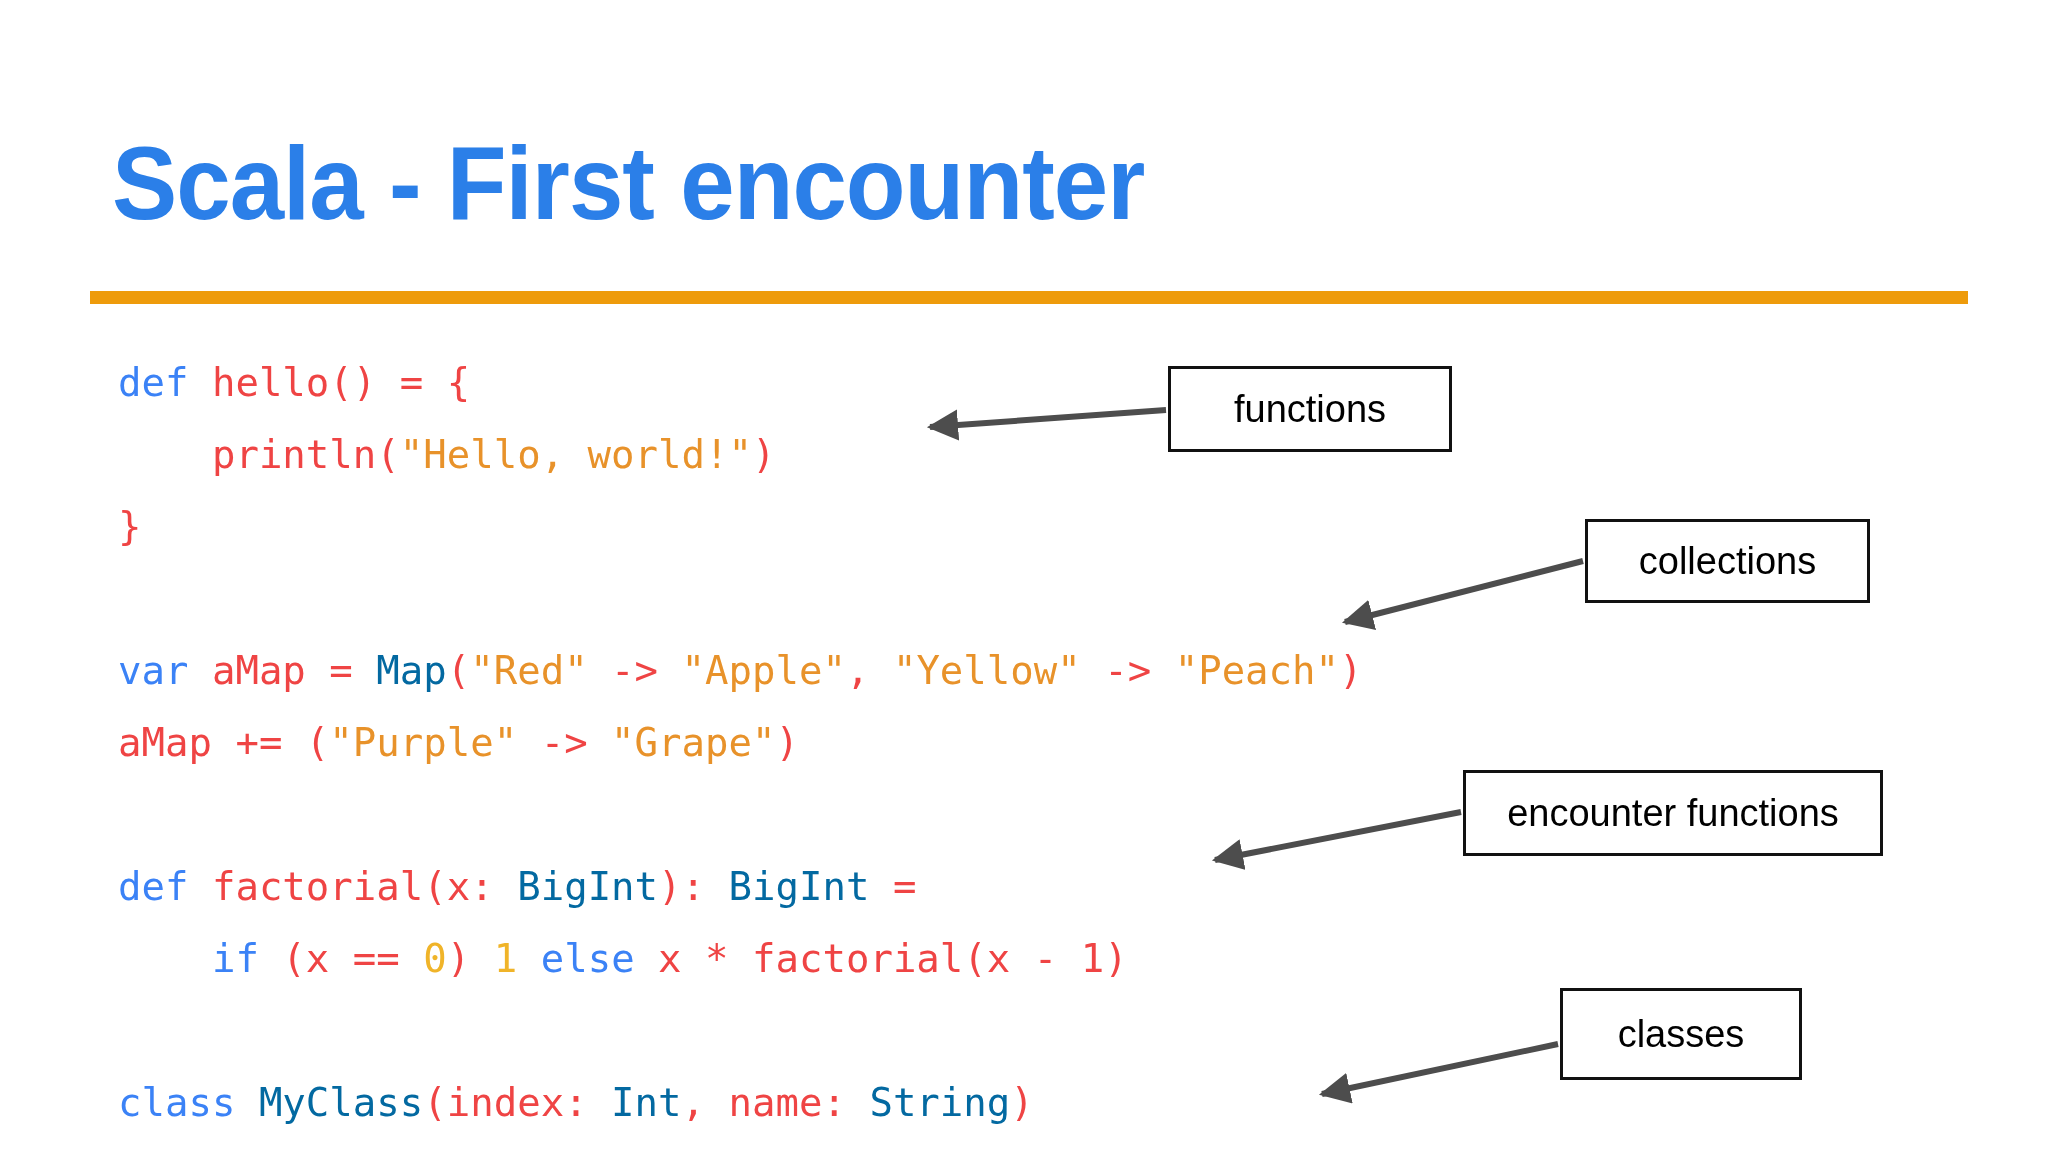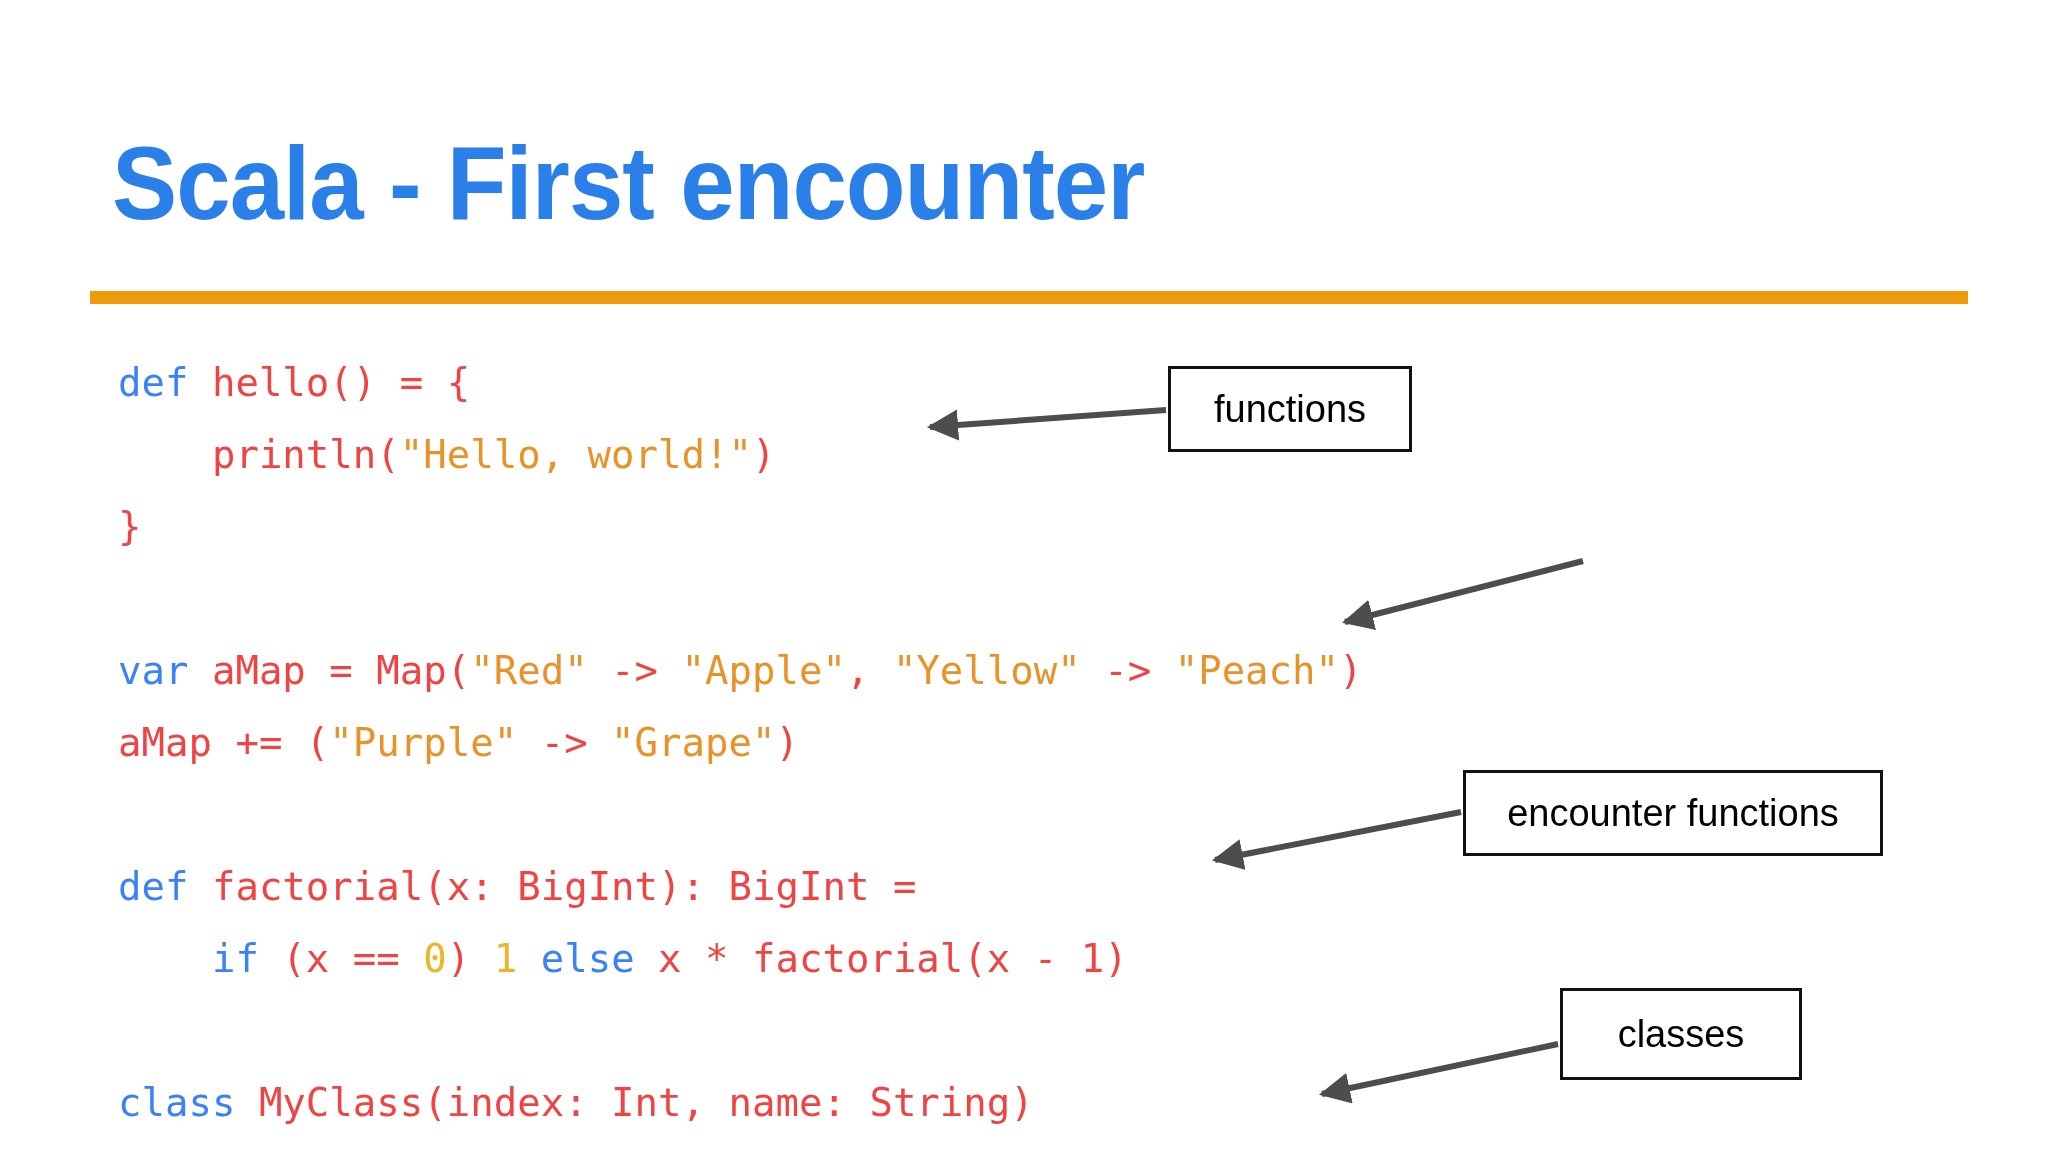--- a/index.html
+++ b/index.html
@@ -60,40 +60,40 @@
     top: 305px;
     font-family: "DejaVu Sans Mono", "Liberation Mono", monospace;
     font-size: 39px;
     line-height: 72px;
     color: #1a1a1a;
     white-space: pre;
     letter-spacing: 0px;
   }
   #code .line { height: 72px; white-space: pre; }
   .kw  { color: #3b82f6; text-align: right; }
-  .typ { color: #ef4444; }
+  .typ { color: #0369a1; }
   .str { color: #e8922a; }
   .num { color: #f0b429; }
   .pln { color: #ef4444; }
 
   
   .callout {
     position: absolute;
     box-sizing: border-box;
     background: #ffffff;
     border: 3px solid #111111;
     display: flex;
     align-items: center;
     justify-content: center;
     font-family: "Liberation Sans", sans-serif;
     font-size: 38px;
     color: #000000;
     white-space: nowrap;
   }
-  #callout-functions  { left: 1168px; top: 324px;  width: 244px; height: 86px; }
+  #callout-functions  { left: 1168px; top: 324px;  width: 284px; height: 86px; }
   #callout-collections{ left: 1585px; top: 477px;  width: 285px; height: 84px; }
   #callout-recursive  { left: 1463px; top: 728px;  width: 420px; height: 86px; }
   #callout-classes    { left: 1560px; top: 946px;  width: 242px; height: 92px; }
 
   
   #arrows {
     position: absolute;
     left: 0;
     top: 0;
     width: 2048px;
@@ -123,20 +123,23 @@
         <line x1="1583" y1="519" x2="1345" y2="580" stroke="#4d4d4d" stroke-width="6" marker-end="url(#ahead)"></line>
         <line x1="1461" y1="770" x2="1215" y2="818" stroke="#4d4d4d" stroke-width="6" marker-end="url(#ahead)"></line>
         <line x1="1558" y1="1002" x2="1322" y2="1052" stroke="#4d4d4d" stroke-width="6" marker-end="url(#ahead)"></line>
       </g>
   </svg>
 
   <div class="callout" id="callout-functions">
     <span>functions</span>
   </div>
 
+  <div class="callout" id="callout-collections">
+    <span>collections</span>
+  </div>
 
   <div class="callout" id="callout-recursive">
     <span>encounter functions</span>
   </div>
 
   <div class="callout" id="callout-classes">
     <span>classes</span>
   </div>
 
   <div id="bottom-bar"></div>

